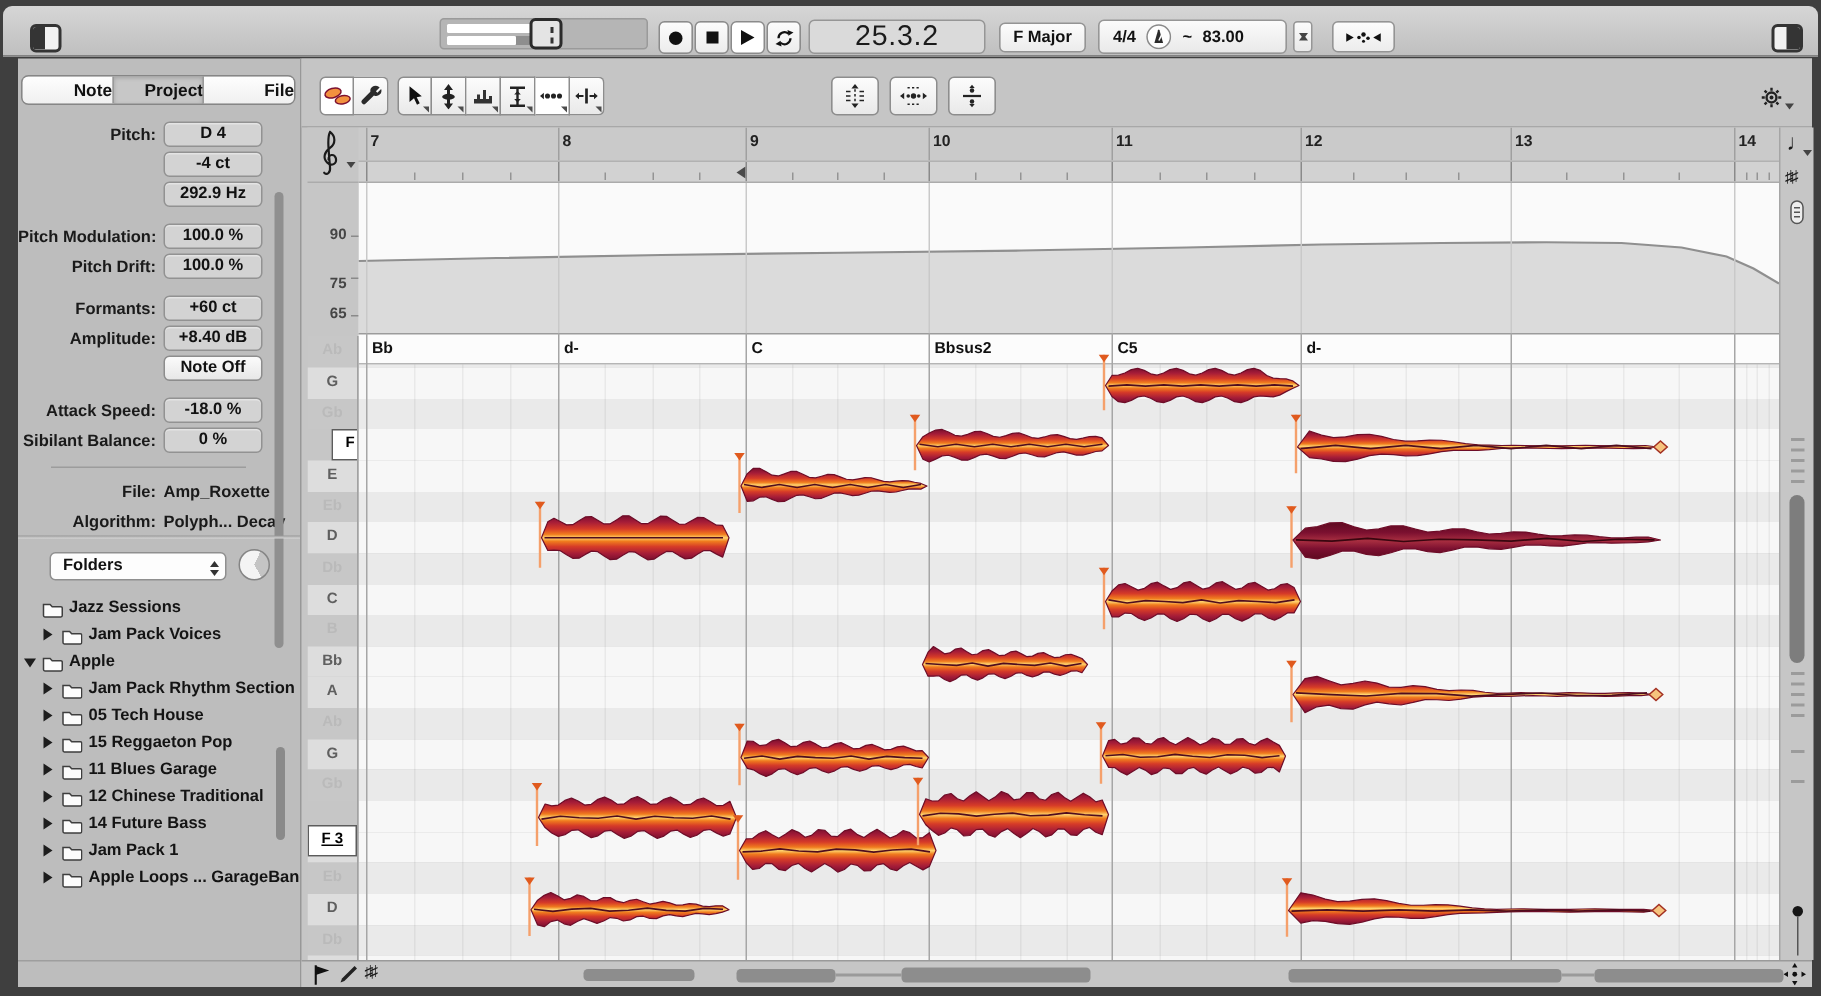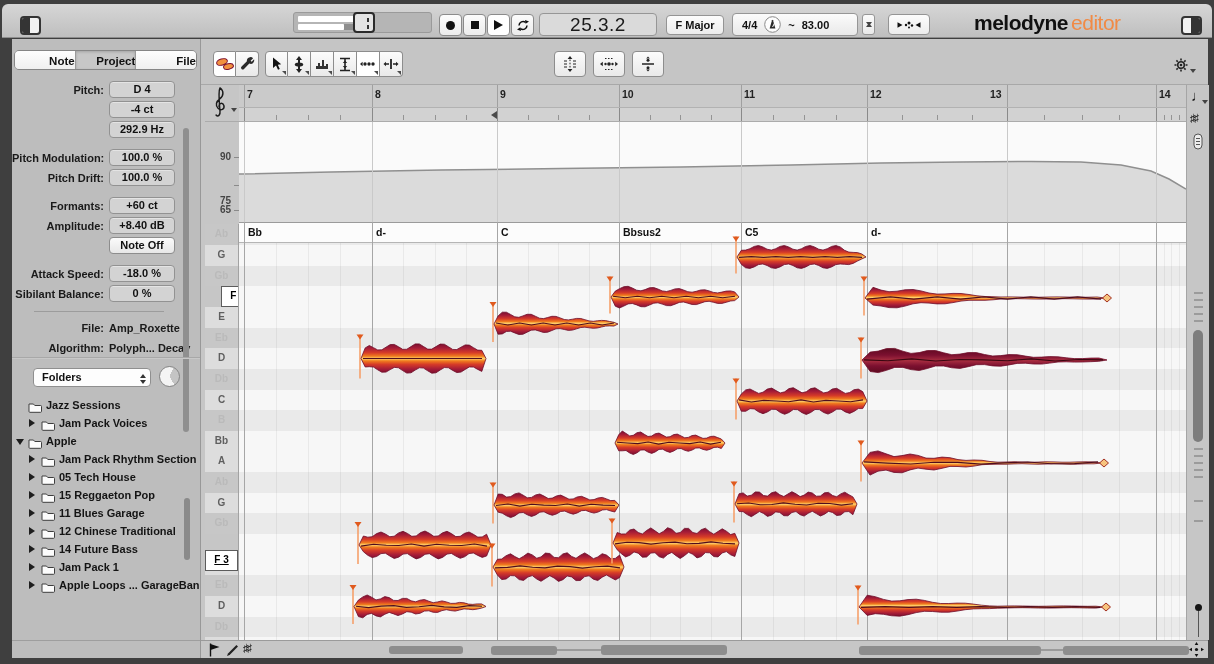--- a/index.html
+++ b/index.html
@@ -178,21 +178,20 @@
     <button id="stretchbtn">
       <svg width="26" height="12" viewBox="0 0 26 12">
           <path d="M6.5 6 L1.5 3.2 V8.8 Z" fill="#111"></path>
           <path d="M19.5 6 L24.5 3.2 V8.8 Z" fill="#111"></path>
           <circle cx="10" cy="6" r="1.2" fill="#111"></circle>
           <circle cx="13" cy="4" r="1.5" fill="#111"></circle>
           <circle cx="16" cy="6.5" r="1.2" fill="#111"></circle>
           <circle cx="13" cy="8.5" r="1" fill="#111"></circle>
         </svg>
     </button>
-    <div id="logo"><b>melodyne</b><span>editor</span></div>
     <div class="winbtn" id="winbtn-r">
         <i></i>
       </div>
   </div>
 
   <div id="panel">
     <div id="tabbar">
         <div class="seg">Note</div>
         <div class="seg sel">Project</div>
         <div class="seg">File</div>
@@ -447,21 +446,21 @@
         <div class="mnum" style="left: 136px;">8</div>
         <div class="mtickA" style="left: 133px;"></div>
         <div class="mnum" style="left: 261px;">9</div>
         <div class="mtickA" style="left: 258px;"></div>
         <div class="mnum" style="left: 383px;">10</div>
         <div class="mtickA" style="left: 380px;"></div>
         <div class="mnum" style="left: 505px;">11</div>
         <div class="mtickA" style="left: 502px;"></div>
         <div class="mnum" style="left: 631px;">12</div>
         <div class="mtickA" style="left: 628px;"></div>
-        <div class="mnum" style="left: 751px;">13</div>
+        <div class="mnum" style="left: 771px;">13</div>
         <div class="mtickA" style="left: 768px;"></div>
         <div class="mnum" style="left: 920px;">14</div>
         <div class="mtickA" style="left: 917px;"></div>
       </div>
     <div id="tickstrip">
         <div id="cyclemark"></div>
         <div class="mtick" style="left: 5px;"></div>
         <div class="btick" style="left: 37px;"></div>
         <div class="btick" style="left: 69px;"></div>
         <div class="btick" style="left: 101px;"></div>
@@ -495,21 +494,21 @@
         <div class="btick" style="left: 939.5px;"></div>
       </div>
     <div id="curvebg"></div>
     <svg id="curvesvg" width="947" height="100" viewBox="0 0 947 100">
         <path d="M0.0 52.0 L92.0 50.0 L202.0 48.0 L322.0 46.5 L442.0 45.0 L552.0 43.0 L642.0 41.0 L722.0 40.0 L792.0 39.5 L842.0 40.0 L882.0 43.0 L912.0 49.0 L930.0 57.0 L947.0 67.0 L947 100 L0 100 Z" fill="#dbdbdb"></path>
         <path d="M0.0 52.0 L92.0 50.0 L202.0 48.0 L322.0 46.5 L442.0 45.0 L552.0 43.0 L642.0 41.0 L722.0 40.0 L792.0 39.5 L842.0 40.0 L882.0 43.0 L912.0 49.0 L930.0 57.0 L947.0 67.0" fill="none" stroke="#8f8f8f" stroke-width="1.5"></path>
       </svg>
     <div id="curvelabels">
         <div class="axlab" style="top: 29px;">90</div>
         <div class="axtick" style="top: 35px;"></div>
-        <div class="axlab" style="top: 73px;">75</div>
+        <div class="axlab" style="top: 62px;">75</div>
         <div class="axtick" style="top: 63px;"></div>
         <div class="axlab" style="top: 82px;">65</div>
         <div class="axtick" style="top: 88px;"></div>
       </div>
 
     <div id="stripes">
         <div class="stripe" style="top: 0px;"></div>
         <div class="stripe in" style="top: 20.65px;"></div>
         <div class="stripe" style="top: 41.3px;"></div>
         <div class="stripe in" style="top: 61.95px;"></div>

